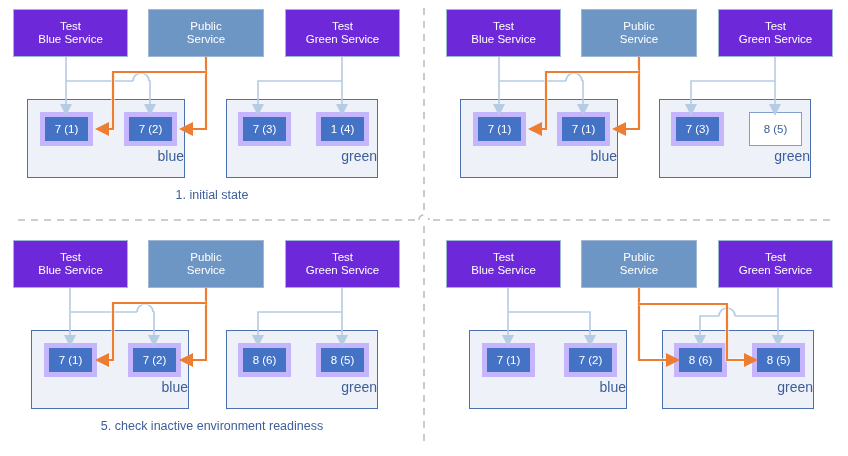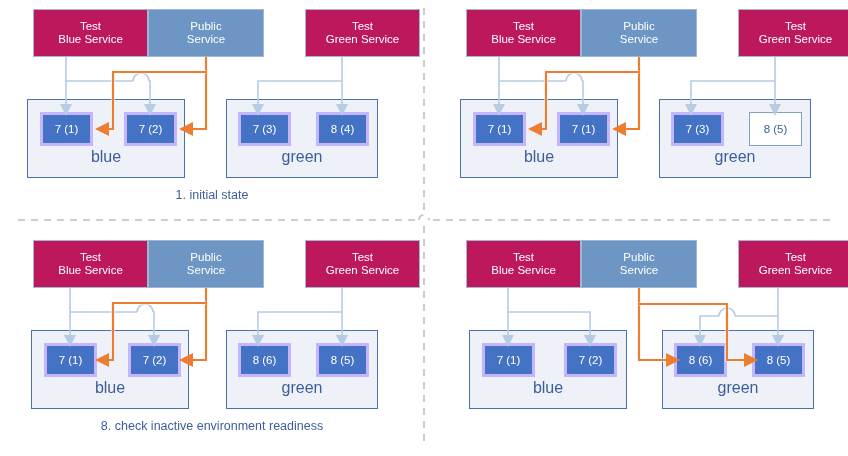--- a/index.html
+++ b/index.html
@@ -5,30 +5,30 @@
   html,body{margin:0;padding:0;background:#ffffff;}
   body{width:848px;height:456px;overflow:hidden;
        font-family:"Liberation Sans","DejaVu Sans",sans-serif;}
   #stage{position:relative;width:848px;height:456px;}
   .quad{position:absolute;width:424px;height:228px;}
   .q1{left:0;top:0}.q2{left:424px;top:0}.q3{left:0;top:228px}.q4{left:424px;top:228px}
 
   .svc{position:absolute;display:flex;align-items:center;justify-content:center;
        text-align:center;color:#ffffff;font-size:11.5px;line-height:13.5px;
        border:1px solid #9fb6d4;box-sizing:border-box;}
-  .svc.light{background:#be185d;margin-left:20px;}
+  .svc.light{background:#6d28d9;}
   .svc.dark{background:#6e96c4;}
 
   .env{position:absolute;background:#eef2f8;border:1px solid #4a71ad;box-sizing:border-box;}
-  .env-label{position:absolute;left:0;right:0;text-align:center;
-             color:#3c5e9a;font-size:16px;}
+  .env-label{position:absolute;left:0;right:0;text-align:right;
+             color:#3c5e9a;font-size:14px;}
 
   .node{position:absolute;display:flex;align-items:center;justify-content:center;
         font-size:11.5px;box-sizing:border-box;}
-  .node.filled{background:#4472c4;border:3px solid #c4b5fd;color:#ffffff;}
+  .node.filled{background:#4472c4;border:5px solid #c4b5fd;color:#ffffff;}
   .node.outline{background:#ffffff;border:1px solid #7fa0cd;color:#3c5e9a;}
 
   .caption{position:absolute;left:0;width:424px;text-align:center;
            color:#3c5e9a;font-size:12.5px;}
 
   svg.wires{position:absolute;left:0;top:0;width:424px;height:228px;overflow:visible;}
   .lb{stroke:#b6cbe4;stroke-width:1.6;fill:none;}
   .lbf{fill:#b6cbe4;}
   .or{stroke:#ed7d31;stroke-width:2.2;fill:none;}
   .orf{fill:#ed7d31;}
@@ -77,21 +77,21 @@
       <div class="env-label" style="top:48px;">blue</div>
     </div>
 
     <div class="env" style="left:226px;top:99px;width:152px;height:79px;">
       <div class="env-label" style="top:48px;">green</div>
     </div>
 
     <div class="node filled" style="left:40px;top:112px;width:53px;height:34px;">7 (1)</div>
     <div class="node filled" style="left:124px;top:112px;width:53px;height:34px;">7 (2)</div>
     <div class="node filled" style="left:238px;top:112px;width:53px;height:34px;">7 (3)</div>
-    <div class="node filled" style="left:316px;top:112px;width:53px;height:34px;">8 (4)</div>
+    <div class="node filled" style="left:316px;top:112px;width:53px;height:34px;">1 (4)</div>
 
     <svg class="wires">
 
       <path class="lb" d="M 66 57 L 66 105"></path>
       <polygon class="lbf" points="60,104 72,104 66,116"></polygon>
       <path class="lb" d="M 66 81 L 133 81"></path>
       <path class="lb" d="M 149 81 L 150 81 L 150 105"></path>
       <path class="lb" d="M 133 81 a 8 8 0 0 1 16 0"></path>
       <polygon class="lbf" points="144,104 156,104 150,116"></polygon>
 
@@ -220,21 +220,21 @@
       <polygon class="lbf" points="252,107 264,107 258,119"></polygon>
 
       <path class="mask" d="M 206 60 L 206 132 L 192 132"></path>
       <path class="or" d="M 206 60 L 206 132 L 193 132"></path>
       <polygon class="orf" points="193,125 193,139 179,132"></polygon>
       <path class="mask" d="M 206 75 L 113 75 L 113 132 L 108 132"></path>
       <path class="or" d="M 206 75 L 113 75 L 113 132 L 109 132"></path>
       <polygon class="orf" points="109,125 109,139 95,132"></polygon>
     </svg>
 
-    <div class="caption" style="top:191px;">8. check inactive environment readiness</div>
+    <div class="caption" style="top:191px;">5. check inactive environment readiness</div>
   </div>
 
   <div class="quad q4">
 
     <div class="svc light" style="left:22px;top:12px;width:115px;height:48px;">
       <div>
         <div>Test</div>
         <div>Blue Service</div>
       </div>
     </div>

